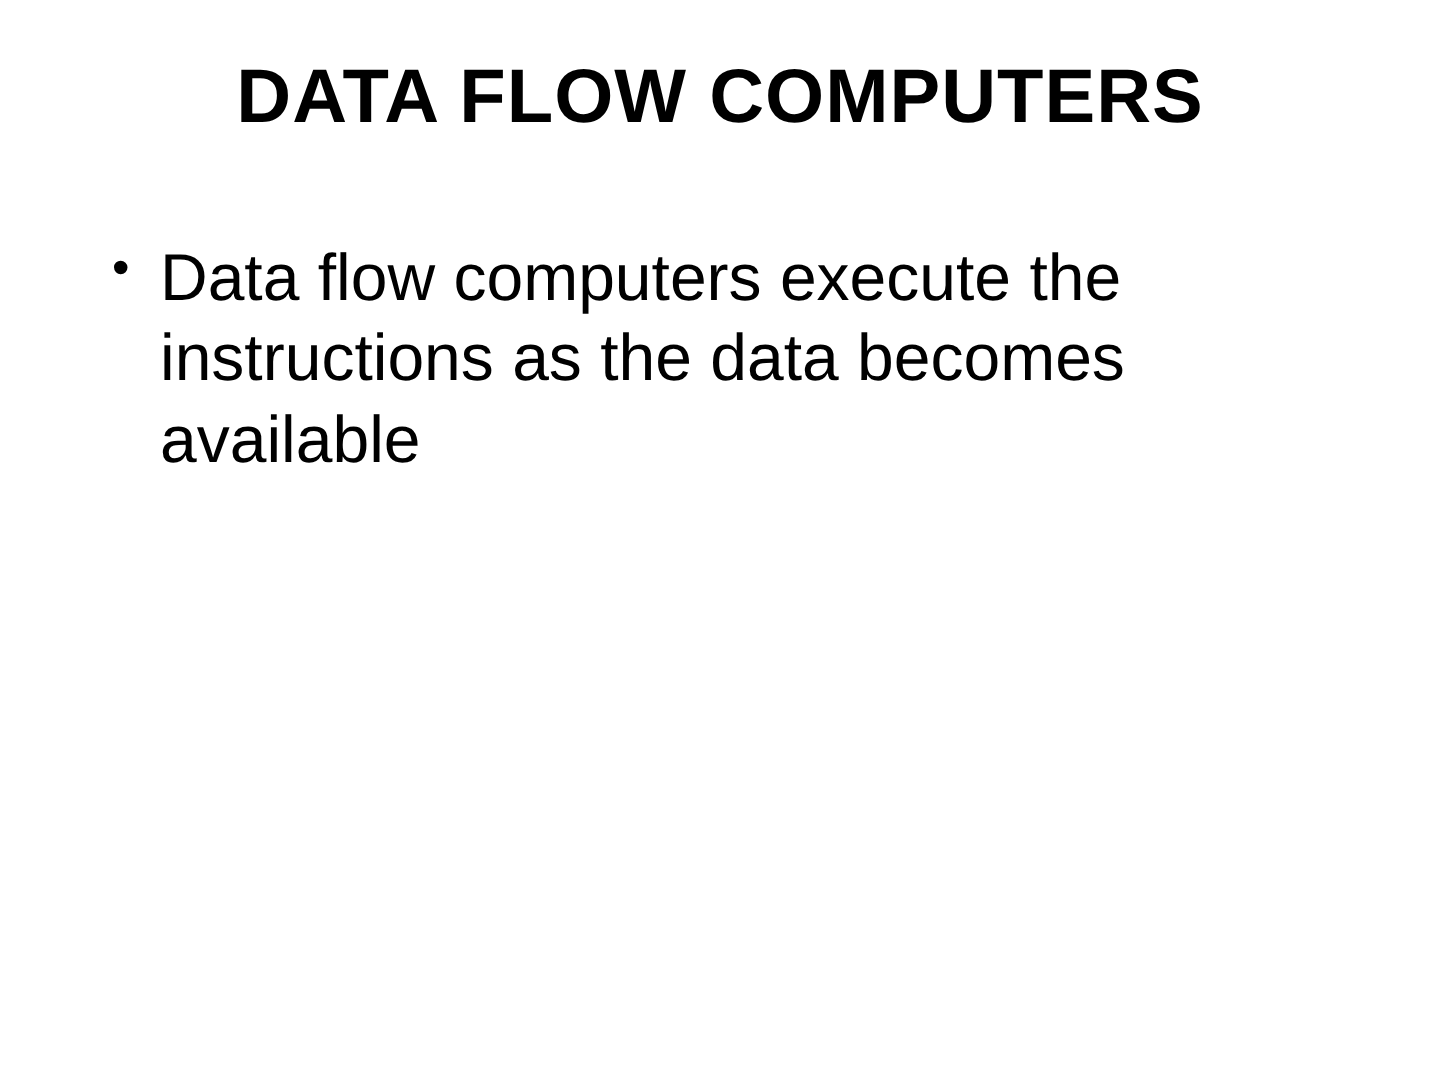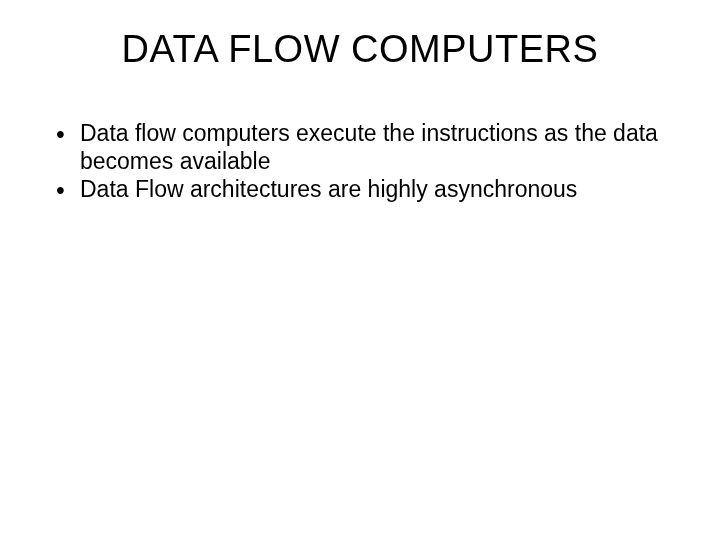--- a/index.html
+++ b/index.html
@@ -11,46 +11,45 @@
     color: #000000;
     overflow: hidden;
   }
   .slide {
     width: 100%;
     height: 100%;
     padding: 28px 50px 40px 50px;
   }
   .title {
     font-size: 38px;
-    font-weight: 400;
+    font-weight: 700;
     text-align: center;
     margin-bottom: 48px;
     letter-spacing: 0.5px;
   }
   .bullets {
     list-style: none;
     padding-left: 0;
   }
   .bullets li {
-    font-size: 23px;
+    font-size: 33px;
     line-height: 1.22;
     position: relative;
     padding-left: 30px;
     margin-bottom: 0;
   }
   .bullets li::before {
     content: "•";
     position: absolute;
     left: 6px;
     top: 0;
     font-size: 25px;
   }
 </style>
 </head>
 <body>
 
 <div class="slide">
   <h1 class="title">DATA FLOW COMPUTERS</h1>
   <ul class="bullets">
     <li>Data flow computers execute the instructions as the data becomes available</li>
-    <li>Data Flow architectures are highly asynchronous</li>
   </ul>
 </div>
 
 </body></html>

